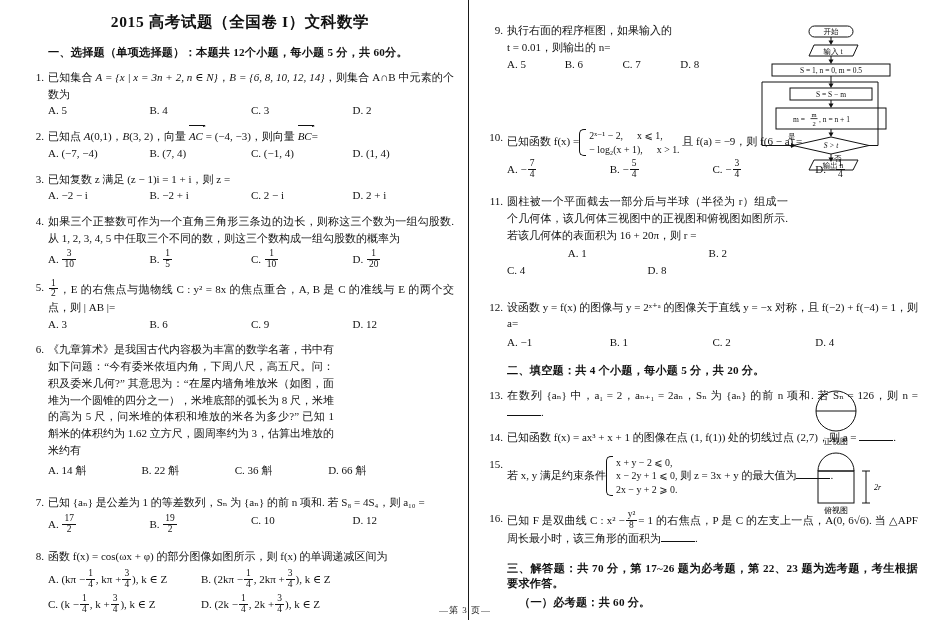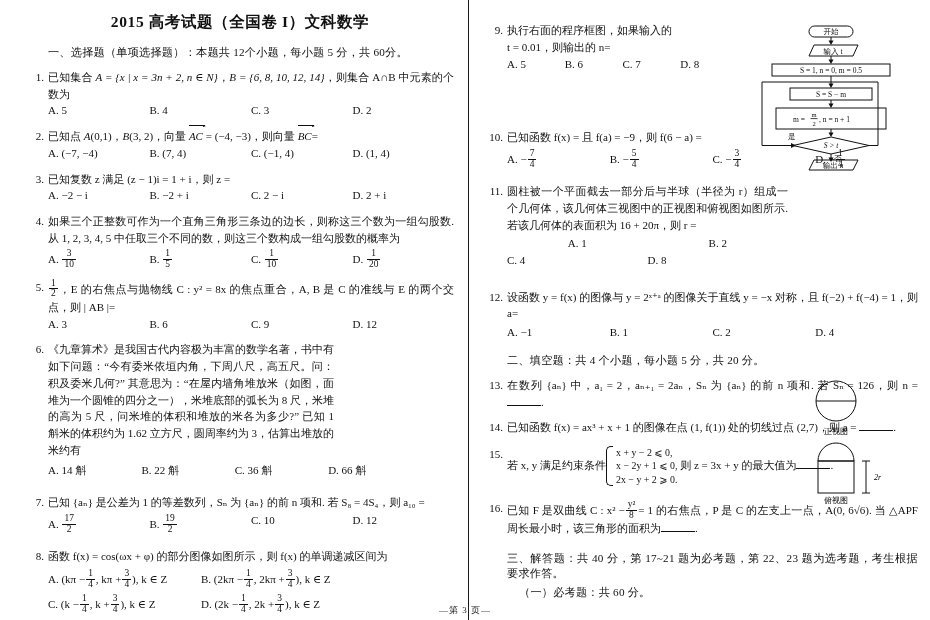--- a/index.html
+++ b/index.html
@@ -10,21 +10,21 @@
   }
   .page{position:absolute;inset:0;display:flex;}
   .col{position:relative;box-sizing:border-box;}
   .col-left{width:468px;padding:6px 14px 0 26px;}
   .col-right{width:462px;padding:6px 12px 0 16px;border-left:1.4px solid #1a1a1a;}
   .title{
     text-align:center;font-weight:bold;font-size:15.5px;letter-spacing:.6px;
     margin:6px 0 12px 0;
   }
   .sect{
-    font-weight:normal;font-size:11.2px;margin:0 0 9px 0;padding-left:22px;
+    font-weight:bold;font-size:11.2px;margin:0 0 9px 0;padding-left:22px;
     letter-spacing:.2px;
   }
   .q{position:relative;padding-left:22px;margin-bottom:9px;font-size:11px;line-height:1.52;}
   .qnum{position:absolute;left:0;top:0;width:18px;text-align:right;font-size:11px;}
   .stem{text-align:justify;}
   .opts{display:flex;margin-top:0;}
   .opts > span{display:block;}
   .opts.o4 > span{width:25%;}
   .opts.o2 > span{width:50%;}
   .opts.stack > span{width:100%;margin-top:1px;}
@@ -246,21 +246,24 @@
             <polygon points="85,138 82.5,133.5 87.5,133.5" fill="#111" stroke="none"></polygon>
           <polygon points="68,136 112,136 107,146 63,146"></polygon>
           <text x="87" y="143.5" font-size="7.5" text-anchor="middle" fill="#111" stroke="none">输出 n</text>
         </g>
       </svg>
     </div>
 
     <div class="q" style="margin-top:56px;">
       <span class="qnum">10.</span>
       <div class="stem">
-        <span>已知函数 f(x) =</span> <span>且 f(a) = −9，则 f(6 − a) =</span>
+        <span>已知函数 f(x) =</span><span class="brace">
+            <span class="bar"></span>
+            <span class="cases"><span class="row"><span>2ˣ⁻¹ − 2,</span><span class="cond">x ⩽ 1,</span></span><br><span class="row"><span>− log₂(x + 1),</span><span class="cond">x &gt; 1.</span></span></span>
+          </span> <span>且 f(a) = −9，则 f(6 − a) =</span>
       </div>
       <div class="opts o4 tall" style="margin-top:3px;">
         <span><span>A.</span>
           <span>−</span><span class="frac"><span class="num">7</span><span class="den">4</span></span></span>
         <span><span>B.</span>
           <span>−</span><span class="frac"><span class="num">5</span><span class="den">4</span></span></span>
         <span><span>C.</span>
           <span>−</span><span class="frac"><span class="num">3</span><span class="den">4</span></span></span>
         <span><span>D.</span>
           <span>−</span><span class="frac"><span class="num">1</span><span class="den">4</span></span></span>
@@ -337,19 +340,19 @@
       </div>
     </div>
 
     <div class="q" style="margin-top:14px;">
       <span class="qnum">16.</span>
       <div class="stem">
         <span>已知 F 是双曲线 C : x² −</span><span class="frac"><span class="num">y²</span><span class="den">8</span></span><span>= 1 的右焦点，P 是 C 的左支上一点，A(0, 6√6). 当 △APF 周长最小时，该三角形的面积为</span><span class="blank"></span><span>.</span>
       </div>
     </div>
 
-    <div class="sect" style="margin:14px 0 4px 0;text-align:justify;">三、解答题：共 40 分，第 17~21 题为必考题，第 22、23 题为选考题，考生根据要求作答。</div>
+    <div class="sect" style="margin:14px 0 4px 0;text-align:justify;">三、解答题：共 70 分，第 17~26 题为必考题，第 22、23 题为选考题，考生根据要求作答。</div>
     <div class="sect" style="padding-left:34px;margin:0;">（一）必考题：共 60 分。</div>
   </div>
 
 </div>
 
 <div class="footer">—第 3 页—</div>
 
 </body></html>

